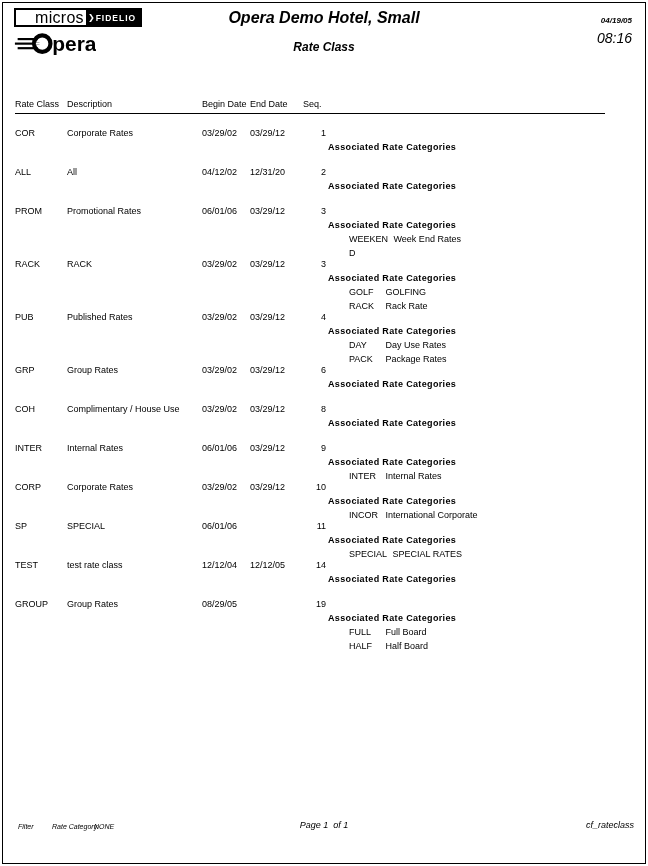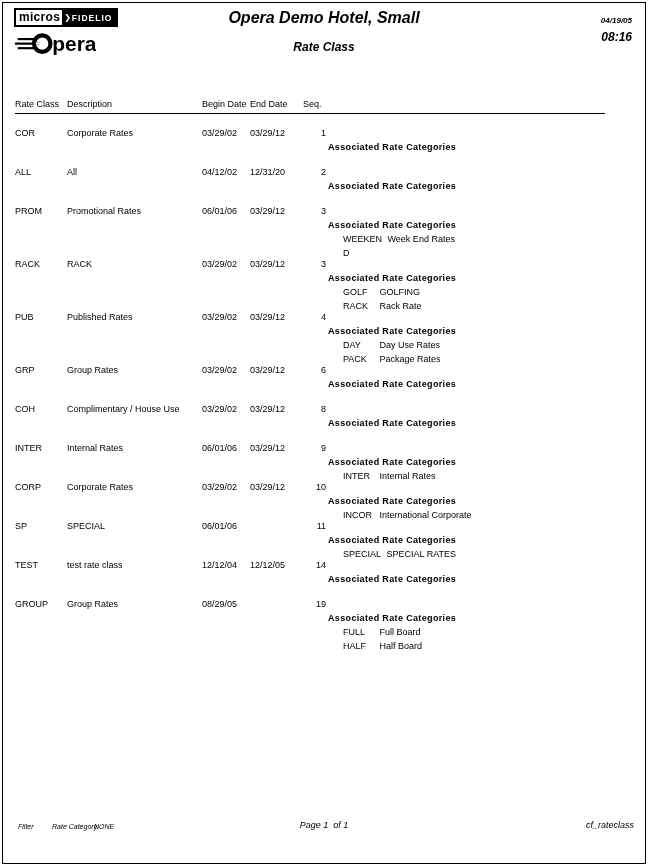--- a/index.html
+++ b/index.html
@@ -7,31 +7,31 @@
     width:648px; height:866px; position:relative;
     background:#ffffff; overflow:hidden;
     font-family:"Liberation Sans", sans-serif;
     color:#000;
     -webkit-font-smoothing:antialiased;
   }
   .page-border { position:absolute; left:2px; top:2px; right:2px; bottom:2px; border:1px solid #000; pointer-events:none; }
 
   
   .mf-logo { position:absolute; left:14px; top:8px; display:inline-flex; align-items:stretch; border:2px solid #000; background:#fff; height:15px; }
-  .mf-micros { font-weight:700; font-size:12px; line-height:15px; padding:0 2px 0 3px; letter-spacing:0.3px; }
+  .mf-micros { font-weight:400; font-size:16px; line-height:15px; padding:0 2px 0 19px; letter-spacing:0.3px; }
   .mf-black { background:#000; color:#fff; display:flex; align-items:center; padding:0 4px 0 2px; }
   .mf-chevron { font-size:8px; line-height:1; margin-right:1px; }
   .mf-fidelio { font-weight:700; font-size:8.5px; letter-spacing:1px; }
 
   .opera-logo { position:absolute; left:14px; top:31px; }
 
   .hotel-title { position:absolute; left:0; top:9px; width:648px; text-align:center; font-size:16px; font-style:italic; font-weight:700; }
   .report-title { position:absolute; left:0; top:40px; width:648px; text-align:center; font-size:12px; font-style:italic; font-weight:700; }
   .hdr-date { position:absolute; right:16px; top:8px; font-size:8px; font-style:italic; font-weight:700;margin-top:8px; }
-  .hdr-time { position:absolute; right:16px; top:30px; font-size:12px; font-style:italic; font-weight:700; }
+  .hdr-time { position:absolute; right:16px; top:30px; font-size:14px; font-style:italic; font-weight:400; }
 
   
   .thead { position:absolute; left:15px; top:98px; width:590px; height:15px; border-bottom:1px solid #000; font-size:9px; }
   .thead span { position:absolute; top:1px; white-space:nowrap; }
   .th-0 { left:0; }
   .th-1 { left:52px; }
   .th-2 { left:187px; }
   .th-3 { left:235px; }
   .th-4 { left:288px; }
 
@@ -41,21 +41,21 @@
   .record.has-cats { margin-bottom:-2px; }
   .row-line { position:relative; height:13px; line-height:13px; }
   .row-line span { position:absolute; top:0; white-space:nowrap; }
   .c-code  { left:0; }
   .c-desc  { left:52px; }
   .c-begin { left:187px; }
   .c-end   { left:235px; }
   .c-seq   { left:273px; width:38px; text-align:right; }
   .arc-line { height:14px; line-height:14px; padding-left:313px; font-weight:700; letter-spacing:0.35px; white-space:nowrap; }
   .cat-line { height:14px; line-height:14px; padding-left:328px; white-space:nowrap; }
-  .cat-code { display:inline-block; min-width:31px; margin-right:3px; }
+  .cat-code { display:inline-block; min-width:31px; margin-right:3px;margin-left:6px; }
 
   
   .footer { position:absolute; left:0; top:820px; width:648px; height:16px; font-style:italic; }
   .f-filter { position:absolute; left:18px; top:3px; font-size:7px; }
   .f-field  { position:absolute; left:52px; top:3px; font-size:7px; }
   .f-value  { position:absolute; left:94px; top:3px; font-size:7px; }
   .f-page   { position:absolute; left:0; top:0; width:648px; text-align:center; font-size:9px; white-space:pre; }
   .f-report { position:absolute; right:14px; top:0; font-size:9px; }
 </style>
 </head>

